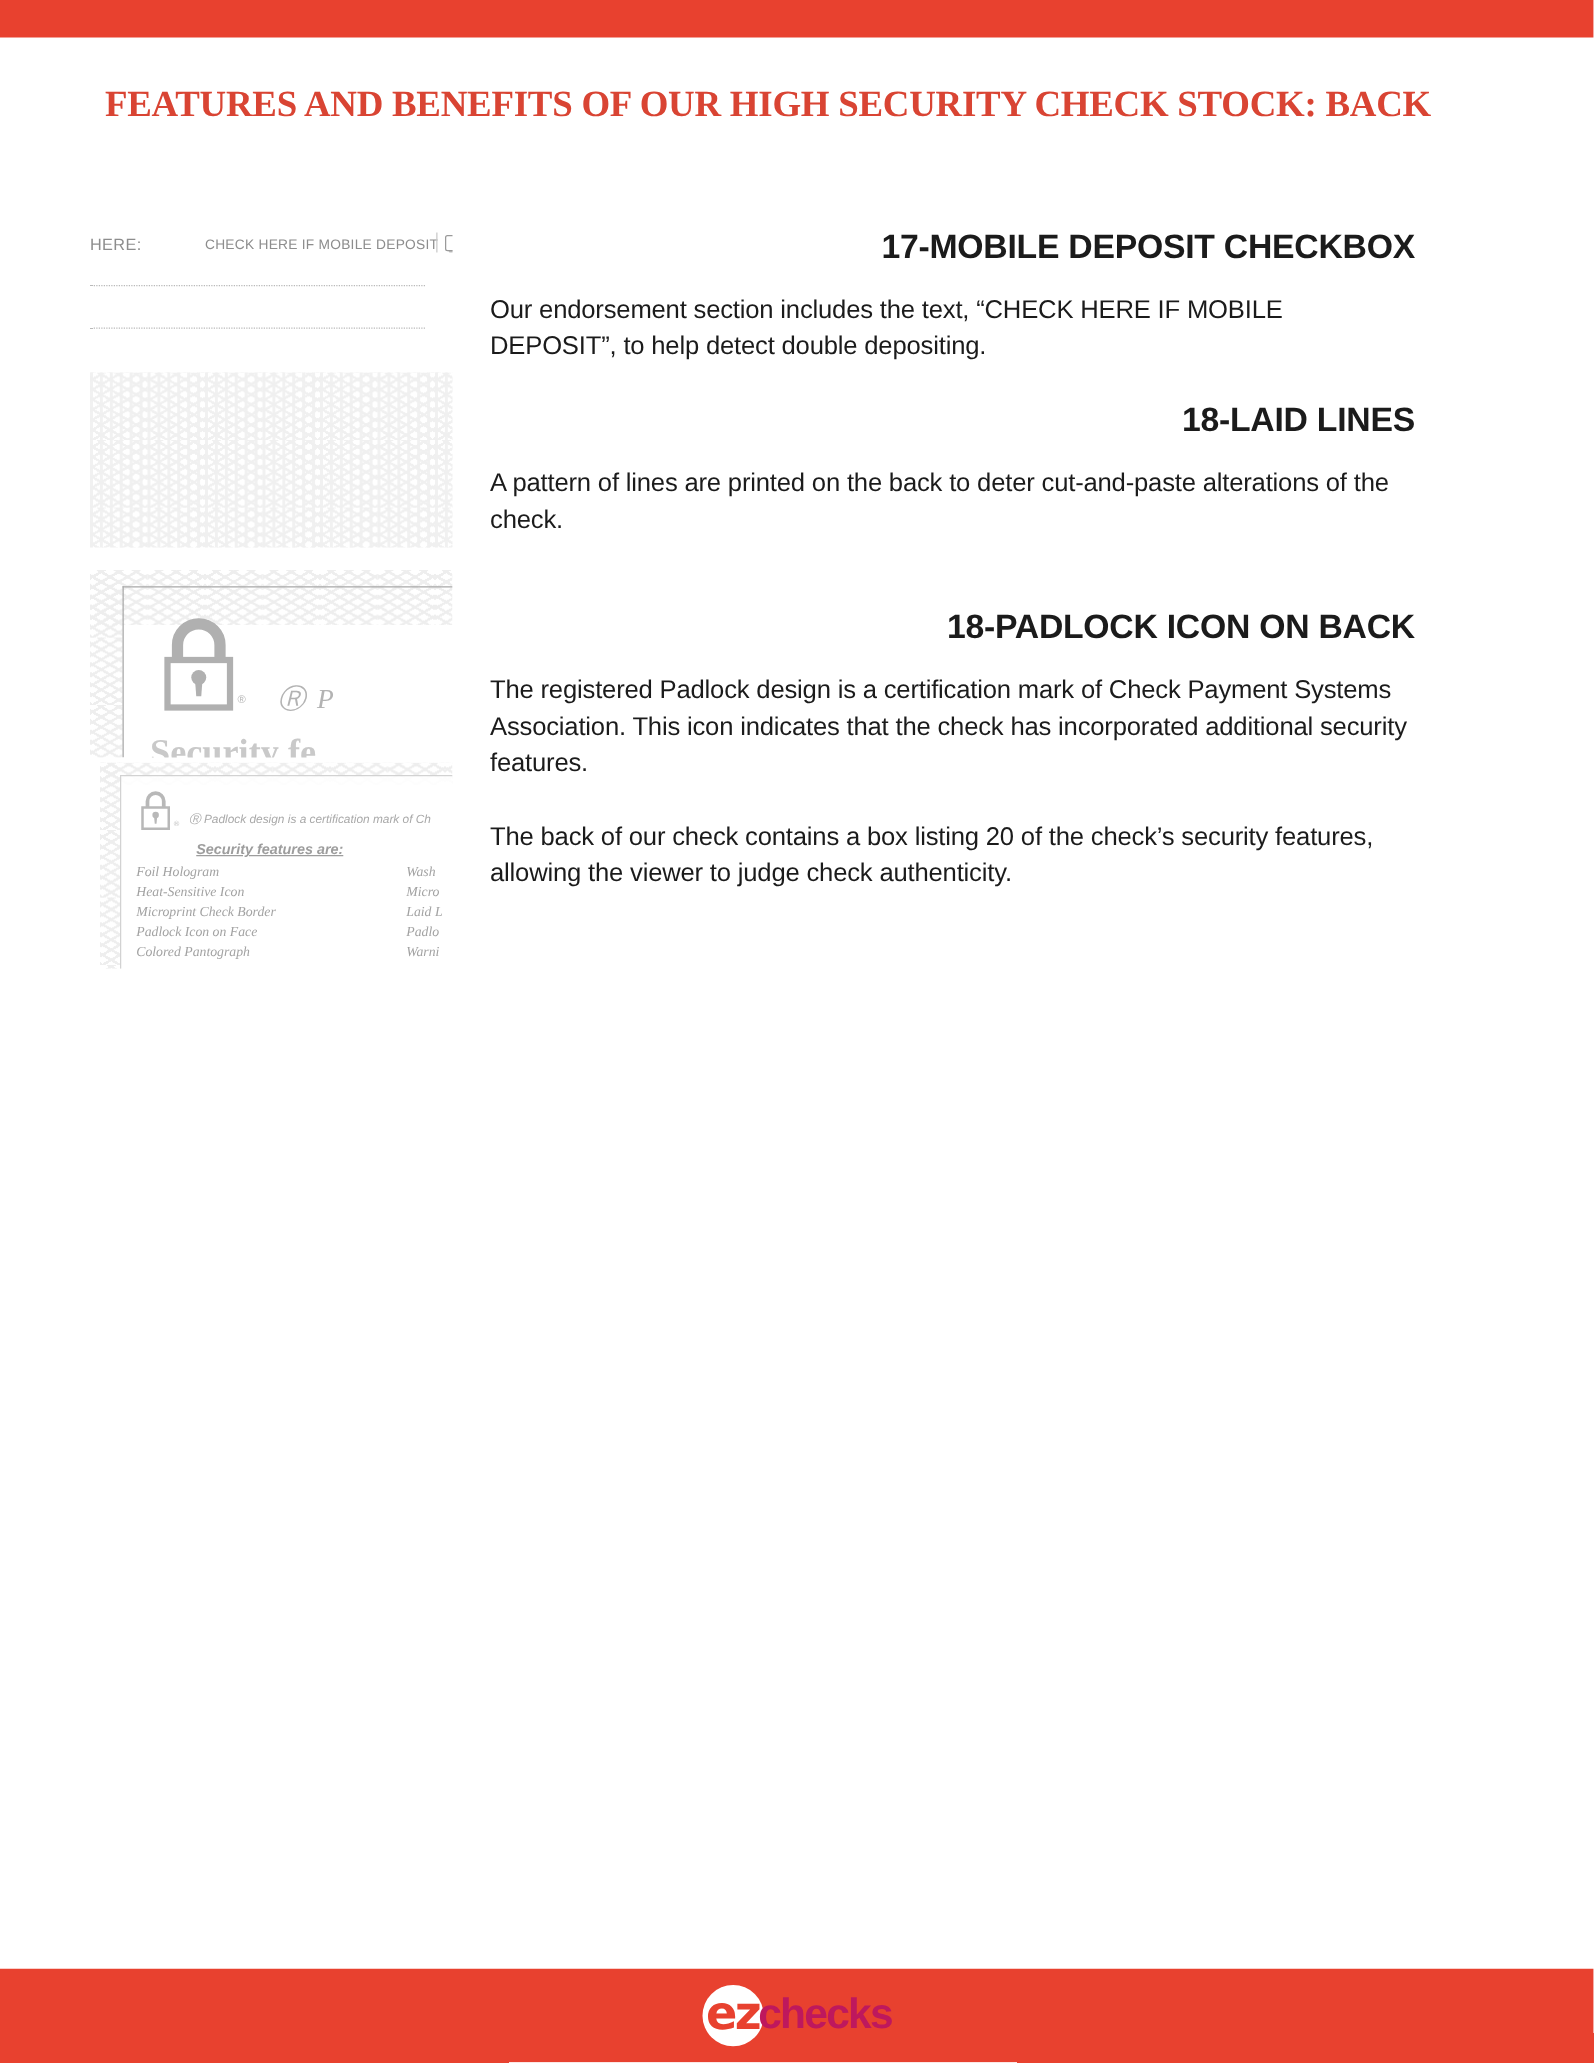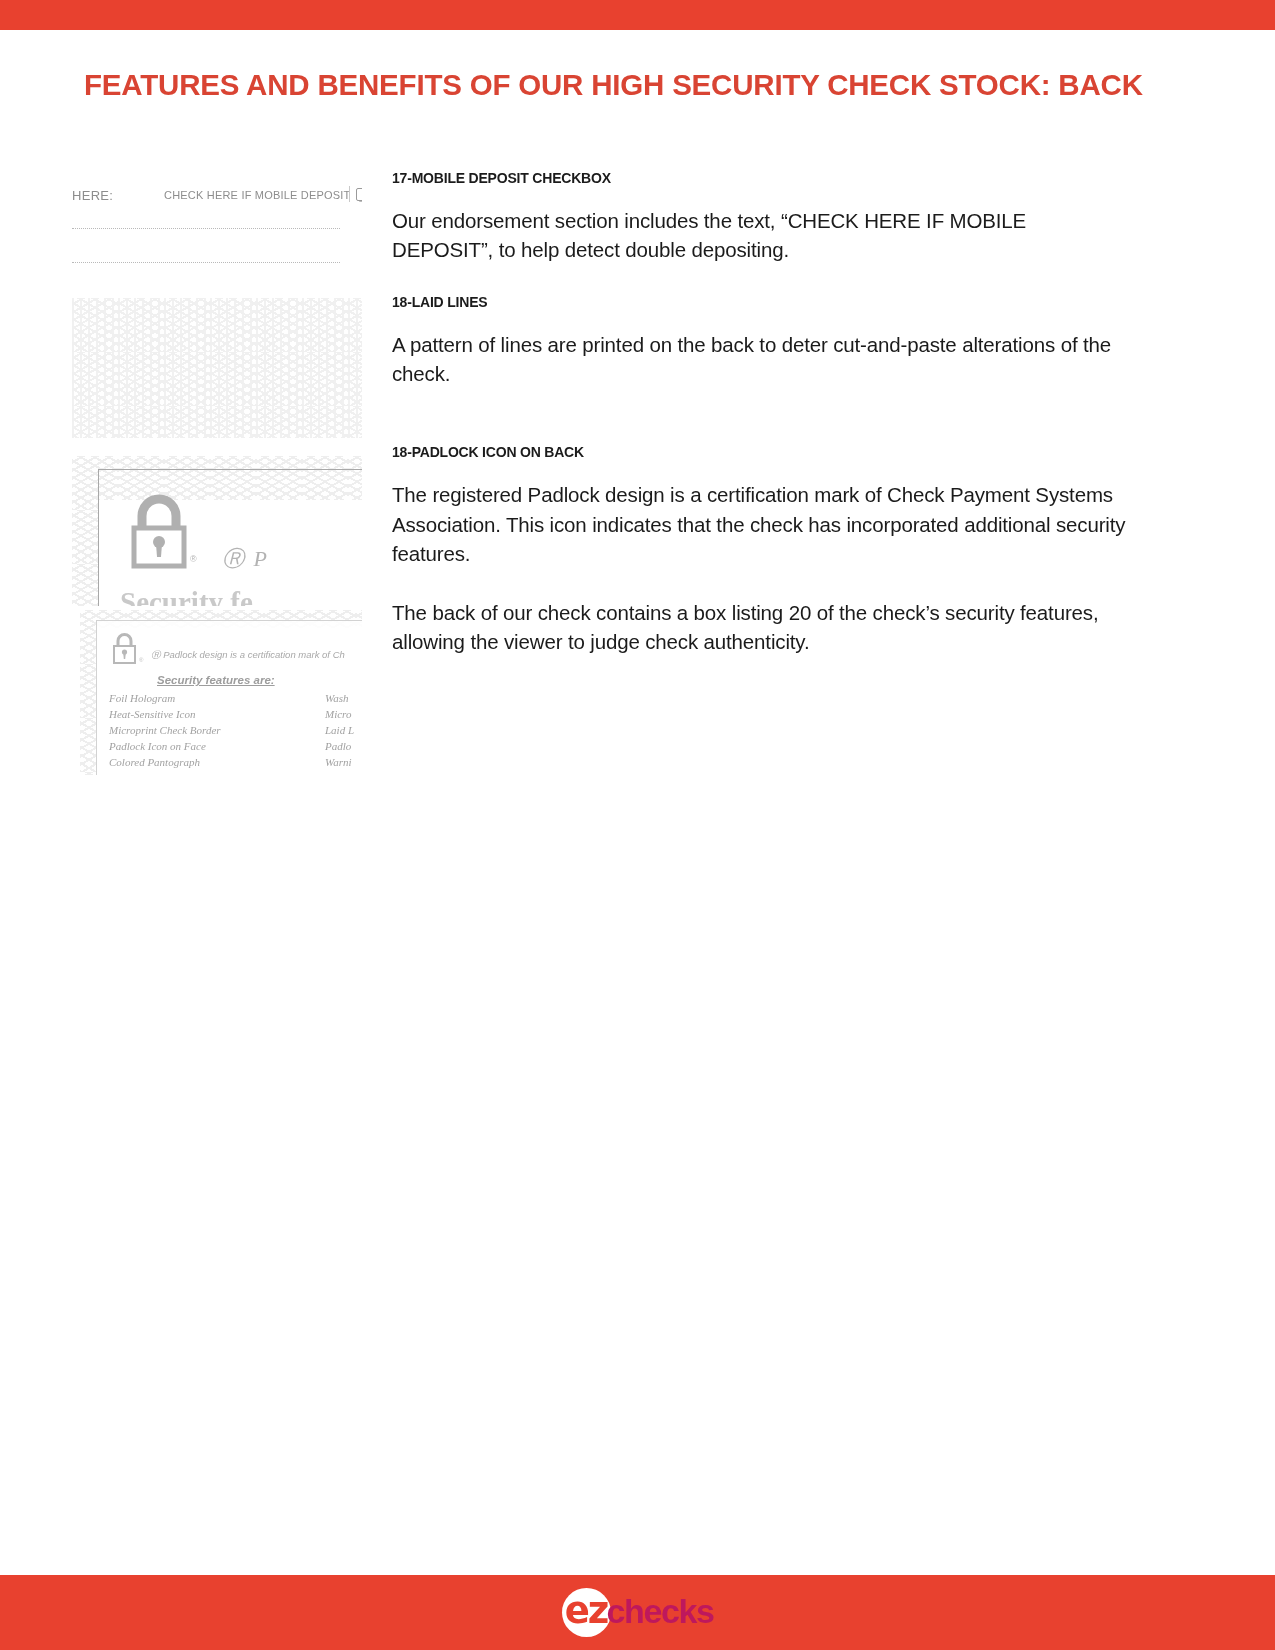--- a/index.html
+++ b/index.html
@@ -39,20 +39,21 @@
   .page-title {
     position: absolute;
     left: 84px;
     top: 68px;
     width: 1110px;
     font-size: 29.5px;
     font-weight: bold;
     letter-spacing: -0.2px;
     color: #d94433;
     white-space: nowrap;
+    font-family: Liberation Serif, serif;
   }
 
   
   .footer-logo {
     position: absolute;
     left: 0; bottom: 0;
     width: 1275px;
     height: 75px;
     display: flex;
     align-items: center;
@@ -107,25 +108,26 @@
   }
   .col-right {
     position: absolute;
     left: 392px;
     top: 10px;
     width: 740px;
   }
 
   
   .sec-heading {
-    font-size: 14px;
+    font-size: 27px;
     color: #1b1b1b;
     letter-spacing: -0.2px;
-    margin: 0 0 20px 0;
-    white-space: nowrap;
+    margin: 12px 0 20px 0;
+    white-space: nowrap;
+    text-align: right;
   }
   .sec-body {
     font-size: 20.5px;
     line-height: 1.42;
     color: #1b1b1b;
     letter-spacing: -0.15px;
     margin: 0;
   }
   .sec-block { margin-bottom: 30px; }
   .sec-block.gap-lg { margin-bottom: 56px; }

